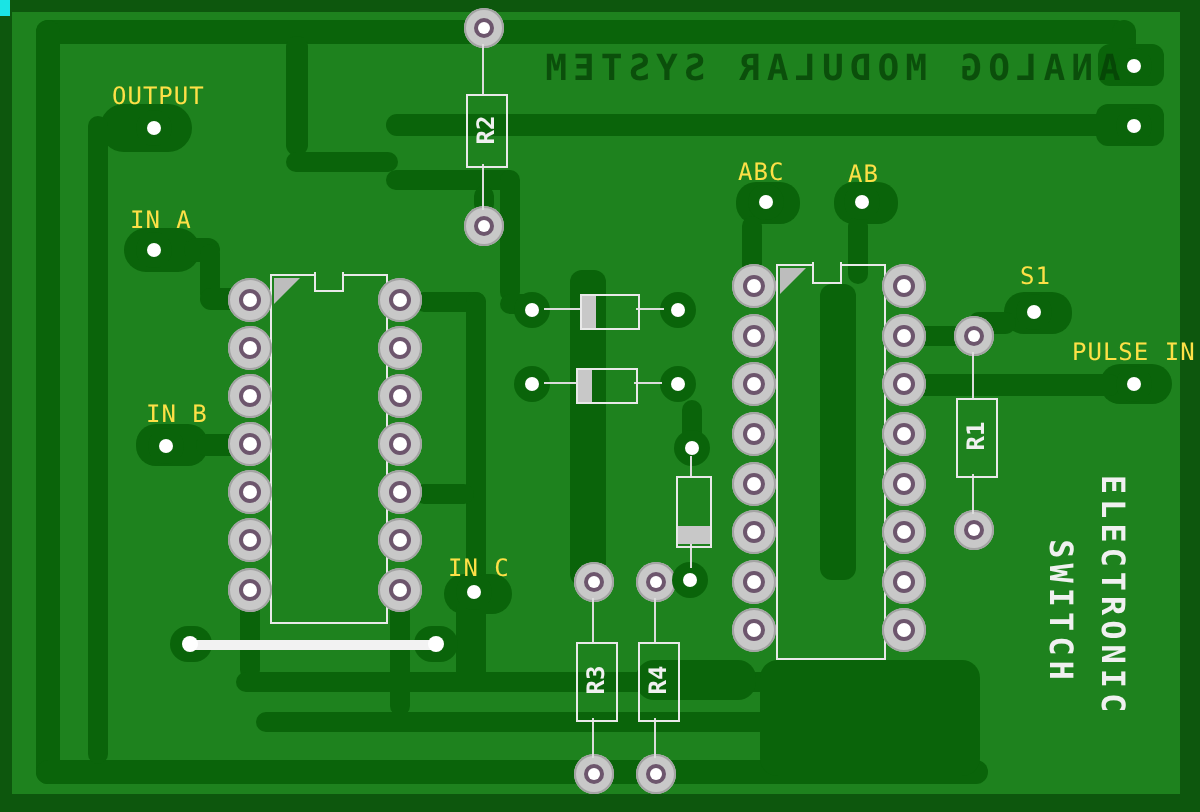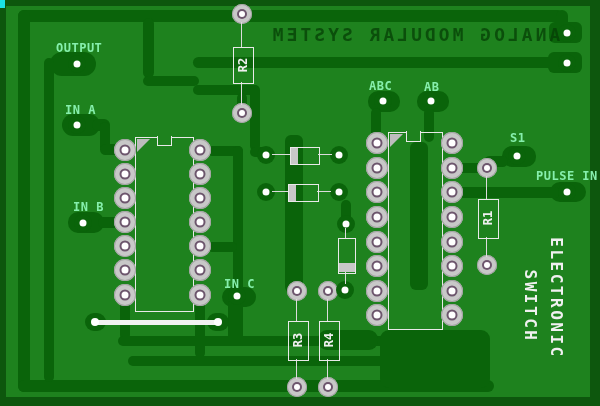--- a/index.html
+++ b/index.html
@@ -28,21 +28,21 @@
   .gpad{position:absolute;width:18px;height:18px;border-radius:50%;background:#0a640a;}
   .gpad::after{content:"";position:absolute;left:50%;top:50%;width:7px;height:7px;
     transform:translate(-50%,-50%);background:#ffffff;border-radius:50%;}
   .wdot{position:absolute;width:8px;height:8px;border-radius:50%;background:#ffffff;}
   
   .body-outline{position:absolute;border:1.5px solid #e9e9e9;background:transparent;}
   .lead{position:absolute;background:#dcdcdc;}
   .band{position:absolute;background:#c8c8c8;}
   .tri{position:absolute;width:0;height:0;border-top:13px solid #bdbdbd;border-right:13px solid transparent;}
   .notch{position:absolute;border:1.5px solid #e9e9e9;border-top:none;background:#1e821e;}
-  .lbl{position:absolute;color:#86efac;font-size:12px;font-weight:bold;
+  .lbl{position:absolute;color:#fde047;font-size:12px;font-weight:normal;
     letter-spacing:0.5px;white-space:nowrap;}
   .rlbl{position:absolute;color:#f0f0f0;font-size:12px;font-weight:bold;
     width:34px;height:14px;text-align:center;transform:rotate(-90deg);line-height:14px;}
   .etched{position:absolute;left:263px;top:24px;width:304px;text-align:center;
     color:rgba(6,62,6,0.75);font-size:18px;font-weight:bold;letter-spacing:3px;
     transform:scaleX(-1);white-space:nowrap;}
   .side{position:absolute;color:#f0f0f0;font-size:16px;font-weight:bold;
     letter-spacing:2.5px;white-space:nowrap;text-align:center;transform:rotate(90deg);}
   .jwire{position:absolute;background:#f2f2f2;border-radius:3px;}
 </style>

